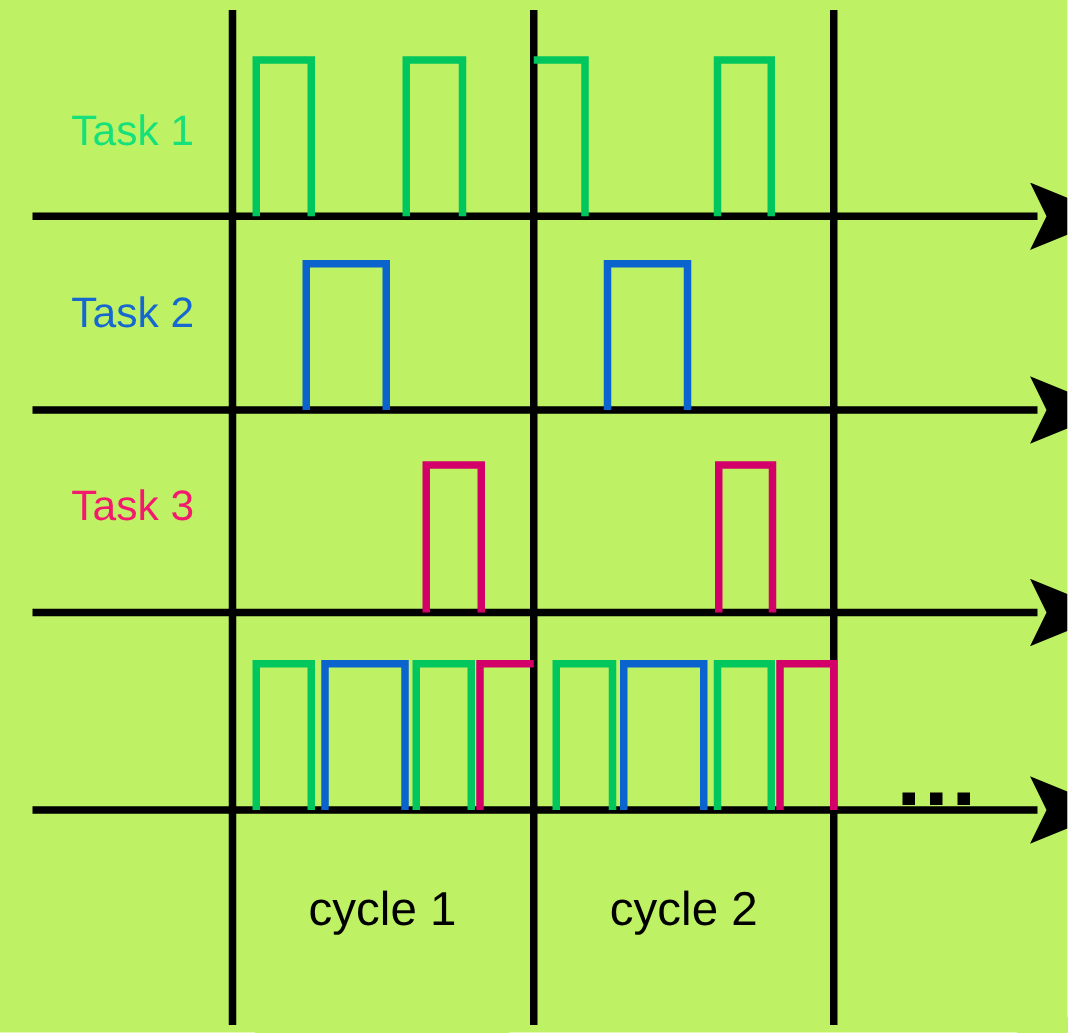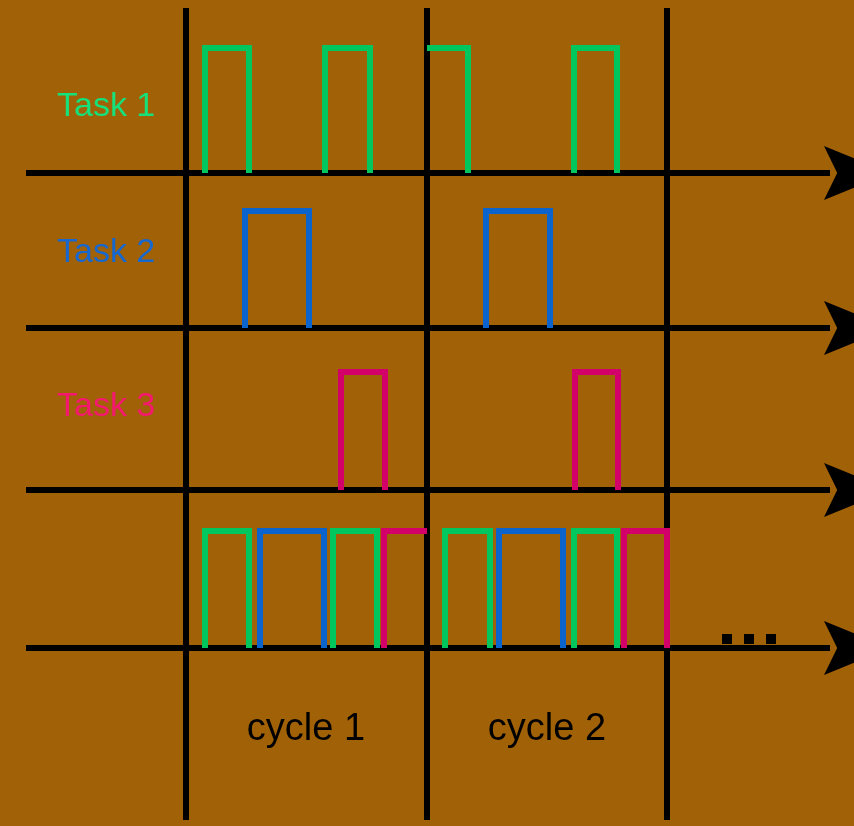--- a/index.html
+++ b/index.html
@@ -7,21 +7,21 @@
     padding: 0;
     background: #ffffff;
   }
   body {
     font-family: "Liberation Sans", sans-serif;
   }
   #diagram-root {
     position: relative;
     width: 854px;
     height: 826px;
-    background: #a16207;
+    background: #bef264;
     overflow: hidden;
   }
   #diagram-svg {
     position: absolute;
     left: 0;
     top: 0;
     width: 854px;
     height: 826px;
     display: block;
   }

